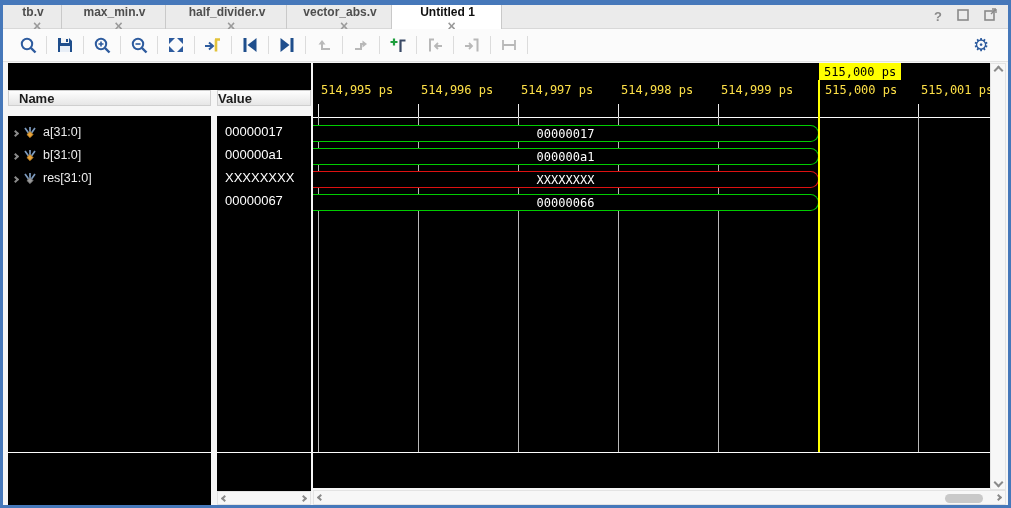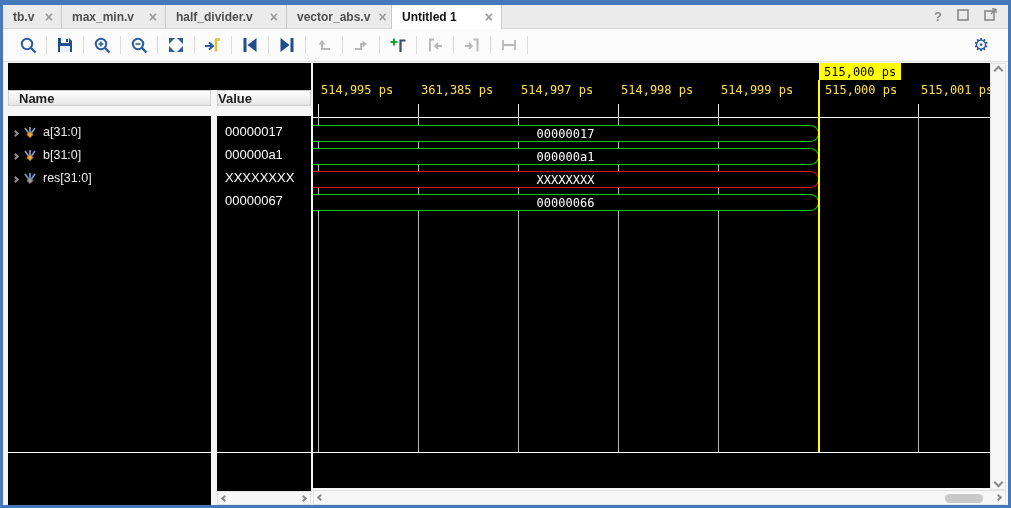--- a/index.html
+++ b/index.html
@@ -8,21 +8,21 @@
 
   
   .frame { position:absolute; background:#4678ba; z-index:50; }
   .frame.top{left:0;top:0;width:1011px;height:5px;}
   .frame.left{left:0;top:0;width:3px;height:508px;}
   .frame.right{left:1008px;top:0;width:3px;height:508px;}
   .frame.bottom{left:0;top:505px;width:1011px;height:3px;}
 
   
   .tabbar { position:absolute; left:3px; top:5px; width:1005px; height:24px; background:#ebebeb; border-bottom:1px solid #d8d8d8; display:flex; }
-  .tab { height:24px; display:flex; align-items:center; justify-content:space-between; padding:0 8px 0 10px; border-right:1px solid #c9c9c9; font-size:12px; font-weight:bold; color:#4e4e4e; cursor:default; }
+  .tab { height:24px; display:flex; align-items:center; justify-content:space-between; padding:0 8px 0 10px; border-right:1px solid #c9c9c9; font-size:12px; font-weight:bold; color:#4e4e4e; cursor:default;flex-direction:column; }
   .tab.active { background:#ffffff; color:#111; }
   .tab .close { color:#9a9a9a; font-size:14px; font-weight:bold; margin-left:8px; line-height:1; }
   .tabbar-right { position:absolute; right:14px; top:7px; display:flex; gap:15px; align-items:center; color:#8a8a8a; }
   .tabbar-right .q { font-size:13px; font-weight:bold; }
 
   
   .toolbar { position:absolute; left:3px; top:29px; width:1005px; height:33px; background:#fbfbfb; border-bottom:1px solid #e2e2e2; display:flex; align-items:center; padding-left:8px; }
   .tbtn { width:26px; height:26px; display:flex; align-items:center; justify-content:center; margin:0 4px; }
   .sep { width:1px; height:18px; background:#dcdcdc; margin:0 1px; }
   .gear { position:absolute; right:14px; top:3px; width:26px; height:26px; display:flex; align-items:center; justify-content:center; color:#2d5b9e; font-size:18px; }
@@ -269,21 +269,21 @@
       </div>
     <div class="valrow" style="top:73px">
         <span>00000067</span>
       </div>
     <div class="hline" style="left:0; top:336px; width:94px;"></div>
   </div>
 
   <div class="panel" id="wave">
 
     <span class="tick-label" style="left:8px">514,995 ps</span>
-    <span class="tick-label" style="left:108px">361,385 ps</span>
+    <span class="tick-label" style="left:108px">514,996 ps</span>
     <span class="tick-label" style="left:208px">514,997 ps</span>
     <span class="tick-label" style="left:308px">514,998 ps</span>
     <span class="tick-label" style="left:408px">514,999 ps</span>
     <span class="tick-label" style="left:512px">515,000 ps</span>
     <span class="tick-label" style="left:608px">515,001 ps</span>
     <span class="tick-mark" style="left:5px"></span>
     <span class="tick-mark" style="left:105px"></span>
     <span class="tick-mark" style="left:205px"></span>
     <span class="tick-mark" style="left:305px"></span>
     <span class="tick-mark" style="left:405px"></span>

